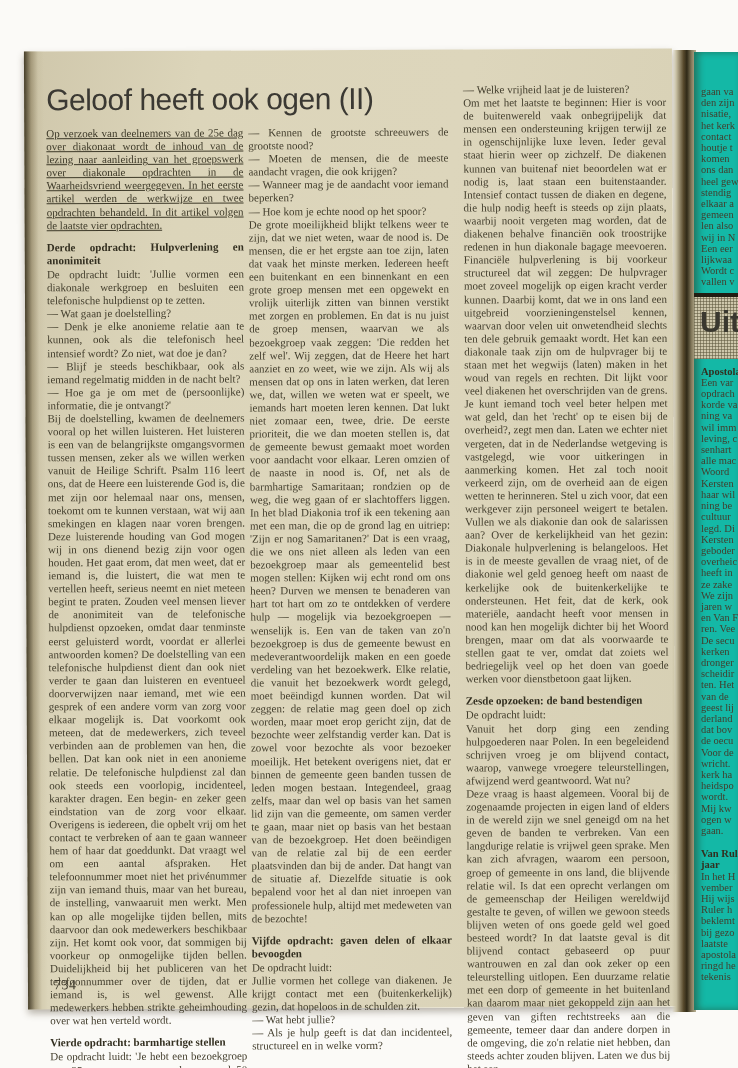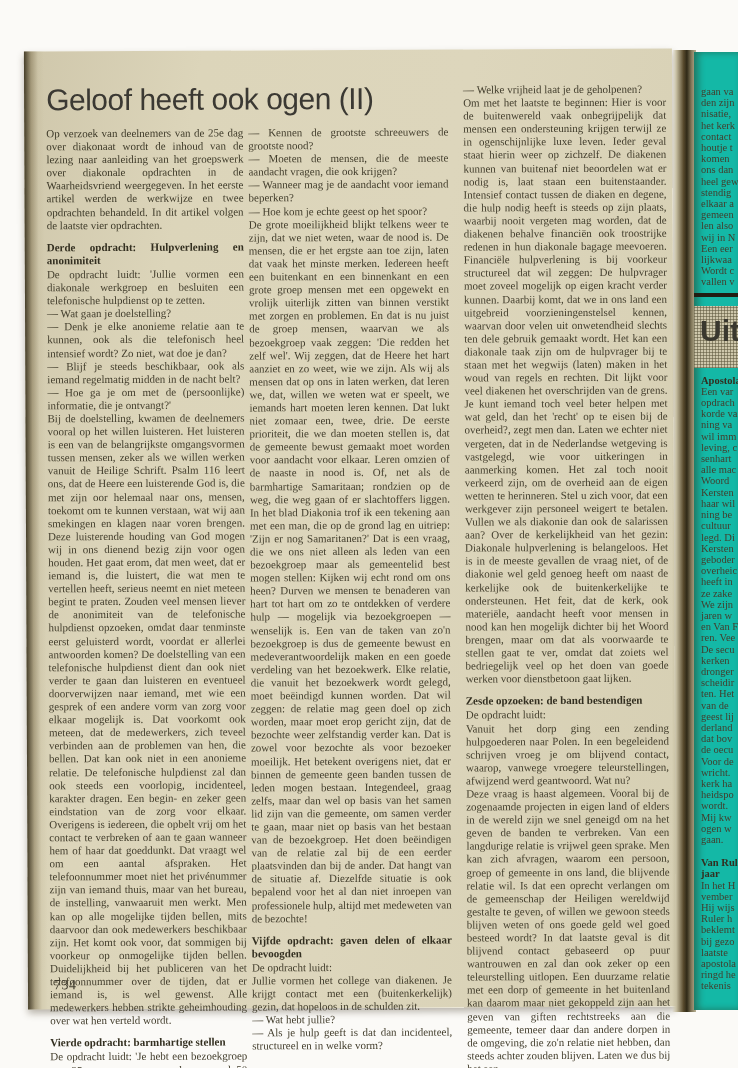--- a/index.html
+++ b/index.html
@@ -27,21 +27,21 @@
     font-family:"Liberation Sans",sans-serif;
     font-size:30px;font-weight:400;color:#3b3933;letter-spacing:-0.5px;
   }
   .col{position:absolute;font-size:11px;line-height:13.1px;color:#433e2d;text-align:justify;}
   .col1{left:22px;top:76px;width:197px;}
   .col2{left:224px;top:76px;width:200px;}
   .col3{left:439px;top:34px;width:203px;}
   .col p{margin:0;}
   .col p.para{margin:0;}
   .col p.dash{margin:0;}
-  .lead{margin:0 0 9px 0 !important;color:#3e3a29;}
+  .lead{margin:0 0 9px 0 !important;color:#3e3a29;text-decoration:underline;}
   .sect-head{
     font-weight:bold;color:#332f20;
     margin:9px 0 1px 0 !important;
   }
   .pagenum{
     position:absolute;left:26px;bottom:16px;
     font-size:14px;color:#3f3b2d;letter-spacing:.5px;
   }
 
   
@@ -58,21 +58,21 @@
     overflow:hidden;
   }
   .rp-inner{position:absolute;left:7px;top:0;width:60px;}
   .rp-frag{
     white-space:pre-line;
     font-size:10.5px;line-height:11.2px;color:#433e2d;
   }
   .rp-top{margin-top:34px;}
   .rp-rule{height:4px;background:#211d12;width:44px;margin:5px 0 0 -7px;}
   .rp-halftone{
-    width:44px;height:62px;margin-left:-7px;margin-top:9px;
+    width:44px;height:62px;margin-left:-7px;margin-top:0;
     background-color:#cec7ab;
     background-image:
       repeating-linear-gradient(0deg,rgba(92,86,60,.55) 0 1px,rgba(0,0,0,0) 1px 3px),
       repeating-linear-gradient(90deg,rgba(92,86,60,.55) 0 1px,rgba(0,0,0,0) 1px 3px);
     position:relative;
   }
   .rp-bigtitle{
     position:absolute;left:6px;top:8px;
     font-family:"Liberation Sans",sans-serif;
     font-size:30px;font-weight:bold;color:#3a382f;
@@ -104,31 +104,31 @@
       <p class="dash">— Hoe ga je om met de (persoonlijke) informatie, die je ontvangt?'</p>
       <p class="para">Bij de doelstelling, kwamen de deelnemers vooral op het willen luisteren. Het luisteren is een van de belangrijkste omgangsvormen tussen mensen, zeker als we willen werken vanuit de Heilige Schrift. Psalm 116 leert ons, dat de Heere een luisterende God is, die met zijn oor helemaal naar ons, mensen, toekomt om te kunnen verstaan, wat wij aan smekingen en klagen naar voren brengen. Deze luisterende houding van God mogen wij in ons dienend bezig zijn voor ogen houden. Het gaat erom, dat men weet, dat er iemand is, die luistert, die wat men te vertellen heeft, serieus neemt en niet meteen begint te praten. Zouden veel mensen liever de anonimiteit van de telefonische hulpdienst opzoeken, omdat daar tenminste eerst geluisterd wordt, voordat er allerlei antwoorden komen? De doelstelling van een telefonische hulpdienst dient dan ook niet verder te gaan dan luisteren en eventueel doorverwijzen naar iemand, met wie een gesprek of een andere vorm van zorg voor elkaar mogelijk is. Dat voorkomt ook meteen, dat de medewerkers, zich teveel verbinden aan de problemen van hen, die bellen. Dat kan ook niet in een anonieme relatie. De telefonische hulpdienst zal dan ook steeds een voorlopig, incidenteel, karakter dragen. Een begin- en zeker geen eindstation van de zorg voor elkaar. Overigens is iedereen, die opbelt vrij om het contact te verbreken of aan te gaan wanneer hem of haar dat goeddunkt. Dat vraagt wel om een aantal afspraken. Het telefoonnummer moet niet het privénummer zijn van iemand thuis, maar van het bureau, de instelling, vanwaaruit men werkt. Men kan op alle mogelijke tijden bellen, mits daarvoor dan ook medewerkers beschikbaar zijn. Het komt ook voor, dat sommigen bij voorkeur op onmogelijke tijden bellen. Duidelijkheid bij het publiceren van het telefoonnummer over de tijden, dat er iemand is, is wel gewenst. Alle medewerkers hebben strikte geheimhouding over wat hen verteld wordt.</p>
       <p class="sect-head">Vierde opdracht: barmhartige stellen</p>
       <p class="para">De opdracht luidt: 'Je hebt een bezoekgroep van 25 personen, maar werk voor wel 50 mensen!</p>
     </div>
 
     <div class="col col2">
       <p class="dash">— Kennen de grootste schreeuwers de grootste nood?</p>
       <p class="dash">— Moeten de mensen, die de meeste aandacht vragen, die ook krijgen?</p>
       <p class="dash">— Wanneer mag je de aandacht voor iemand beperken?</p>
-      <p class="dash">— Hoe kom je echte geest op het spoor?</p>
+      <p class="dash">— Hoe kom je echte nood op het spoor?</p>
       <p class="para">De grote moeilijkheid blijkt telkens weer te zijn, dat we niet weten, waar de nood is. De mensen, die er het ergste aan toe zijn, laten dat vaak het minste merken. Iedereen heeft een buitenkant en een binnenkant en een grote groep mensen met een opgewekt en vrolijk uiterlijk zitten van binnen verstikt met zorgen en problemen. En dat is nu juist de groep mensen, waarvan we als bezoekgroep vaak zeggen: 'Die redden het zelf wel'. Wij zeggen, dat de Heere het hart aanziet en zo weet, wie we zijn. Als wij als mensen dat op ons in laten werken, dat leren we, dat, willen we weten wat er speelt, we iemands hart moeten leren kennen. Dat lukt niet zomaar een, twee, drie. De eerste prioriteit, die we dan moeten stellen is, dat de gemeente bewust gemaakt moet worden voor aandacht voor elkaar. Leren omzien of de naaste in nood is. Of, net als de barmhartige Samaritaan; rondzien op de weg, die weg gaan of er slachtoffers liggen. In het blad Diakonia trof ik een tekening aan met een man, die op de grond lag en uitriep: 'Zijn er nog Samaritanen?' Dat is een vraag, die we ons niet alleen als leden van een bezoekgroep maar als gemeentelid best mogen stellen: Kijken wij echt rond om ons heen? Durven we mensen te benaderen van hart tot hart om zo te ontdekken of verdere hulp — mogelijk via bezoekgroepen — wenselijk is. Een van de taken van zo'n bezoekgroep is dus de gemeente bewust en medeverantwoordelijk maken en een goede verdeling van het bezoekwerk. Elke relatie, die vanuit het bezoekwerk wordt gelegd, moet beëindigd kunnen worden. Dat wil zeggen: de relatie mag geen doel op zich worden, maar moet erop gericht zijn, dat de bezochte weer zelfstandig verder kan. Dat is zowel voor bezochte als voor bezoeker moeilijk. Het betekent overigens niet, dat er binnen de gemeente geen banden tussen de leden mogen bestaan. Integendeel, graag zelfs, maar dan wel op basis van het samen lid zijn van die gemeente, om samen verder te gaan, maar niet op basis van het bestaan van de bezoekgroep. Het doen beëindigen van de relatie zal bij de een eerder plaatsvinden dan bij de ander. Dat hangt van de situatie af. Diezelfde situatie is ook bepalend voor het al dan niet inroepen van professionele hulp, altijd met medeweten van de bezochte!</p>
       <p class="sect-head">Vijfde opdracht: gaven delen of elkaar bevoogden</p>
       <p class="para">De opdracht luidt:</p>
       <p class="para">Jullie vormen het college van diakenen. Je krijgt contact met een (buitenkerkelijk) gezin, dat hopeloos in de schulden zit.</p>
       <p class="dash">— Wat hebt jullie?</p>
       <p class="dash">— Als je hulp geeft is dat dan incidenteel, structureel en in welke vorm?</p>
     </div>
 
     <div class="col col3">
-      <p class="dash">— Welke vrijheid laat je de geholpenen?</p>
+      <p class="dash">— Welke vrijheid laat je de luisteren?</p>
       <p class="para">Om met het laatste te beginnen: Hier is voor de buitenwereld vaak onbegrijpelijk dat mensen een ondersteuning krijgen terwijl ze in ogenschijnlijke luxe leven. Ieder geval staat hierin weer op zichzelf. De diakenen kunnen van buitenaf niet beoordelen wat er nodig is, laat staan een buitenstaander. Intensief contact tussen de diaken en degene, die hulp nodig heeft is steeds op zijn plaats, waarbij nooit vergeten mag worden, dat de diakenen behalve financiën ook troostrijke redenen in hun diakonale bagage meevoeren. Financiële hulpverlening is bij voorkeur structureel dat wil zeggen: De hulpvrager moet zoveel mogelijk op eigen kracht verder kunnen. Daarbij komt, dat we in ons land een uitgebreid voorzieningenstelsel kennen, waarvan door velen uit onwetendheid slechts ten dele gebruik gemaakt wordt. Het kan een diakonale taak zijn om de hulpvrager bij te staan met het wegwijs (laten) maken in het woud van regels en rechten. Dit lijkt voor veel diakenen het overschrijden van de grens. Je kunt iemand toch veel beter helpen met wat geld, dan het 'recht' op te eisen bij de overheid?, zegt men dan. Laten we echter niet vergeten, dat in de Nederlandse wetgeving is vastgelegd, wie voor uitkeringen in aanmerking komen. Het zal toch nooit verkeerd zijn, om de overheid aan de eigen wetten te herinneren. Stel u zich voor, dat een werkgever zijn personeel weigert te betalen. Vullen we als diakonie dan ook de salarissen aan? Over de kerkelijkheid van het gezin: Diakonale hulpverlening is belangeloos. Het is in de meeste gevallen de vraag niet, of de diakonie wel geld genoeg heeft om naast de kerkelijke ook de buitenkerkelijke te ondersteunen. Het feit, dat de kerk, ook materiële, aandacht heeft voor mensen in nood kan hen mogelijk dichter bij het Woord brengen, maar om dat als voorwaarde te stellen gaat te ver, omdat dat zoiets wel bedriegelijk veel op het doen van goede werken voor dienstbetoon gaat lijken.</p>
       <p class="sect-head">Zesde opzoeken: de band bestendigen</p>
       <p class="para">De opdracht luidt:</p>
       <p class="para">Vanuit het dorp ging een zending hulpgoederen naar Polen. In een begeleidend schrijven vroeg je om blijvend contact, waarop, vanwege vroegere teleurstellingen, afwijzend werd geantwoord. Wat nu?</p>
       <p class="para">Deze vraag is haast algemeen. Vooral bij de zogenaamde projecten in eigen land of elders in de wereld zijn we snel geneigd om na het geven de banden te verbreken. Van een langdurige relatie is vrijwel geen sprake. Men kan zich afvragen, waarom een persoon, groep of gemeente in ons land, die blijvende relatie wil. Is dat een oprecht verlangen om de gemeenschap der Heiligen wereldwijd gestalte te geven, of willen we gewoon steeds blijven weten of ons goede geld wel goed besteed wordt? In dat laatste geval is dit blijvend contact gebaseerd op puur wantrouwen en zal dan ook zeker op een teleurstelling uitlopen. Een duurzame relatie met een dorp of gemeente in het buitenland kan daarom maar niet gekoppeld zijn aan het geven van giften rechtstreeks aan die gemeente, temeer daar dan andere dorpen in de omgeving, die zo'n relatie niet hebben, dan steeds achter zouden blijven. Laten we dus bij het aan-</p>
     </div>
 
     <div class="pagenum">734</div>
   </div>
 

